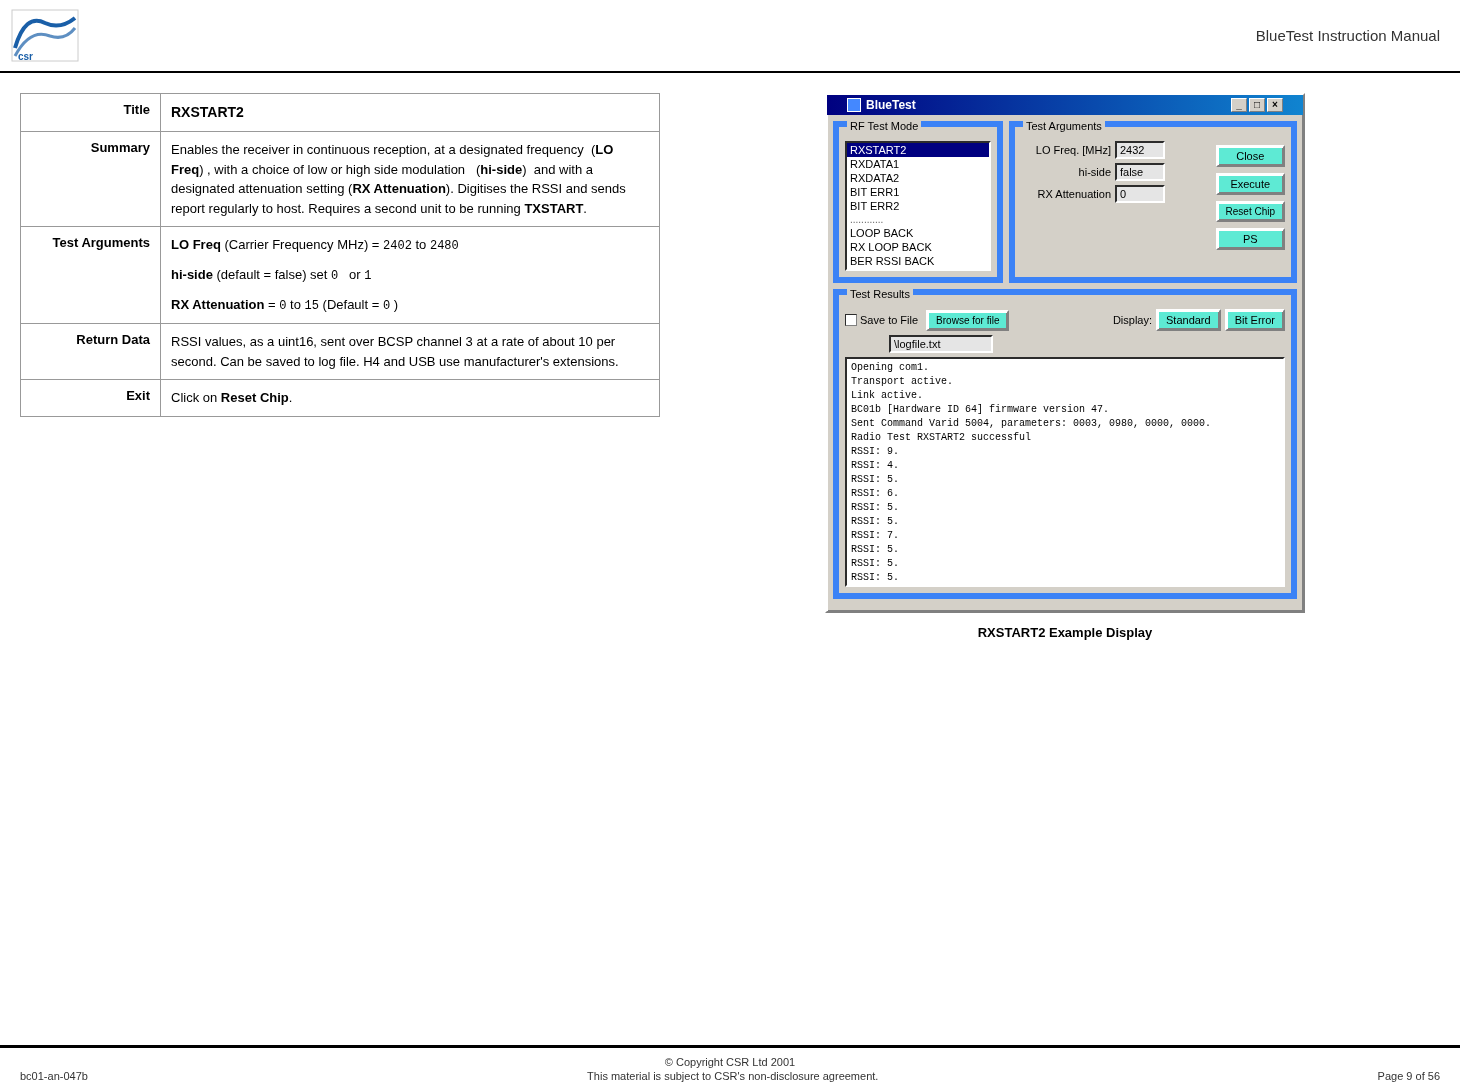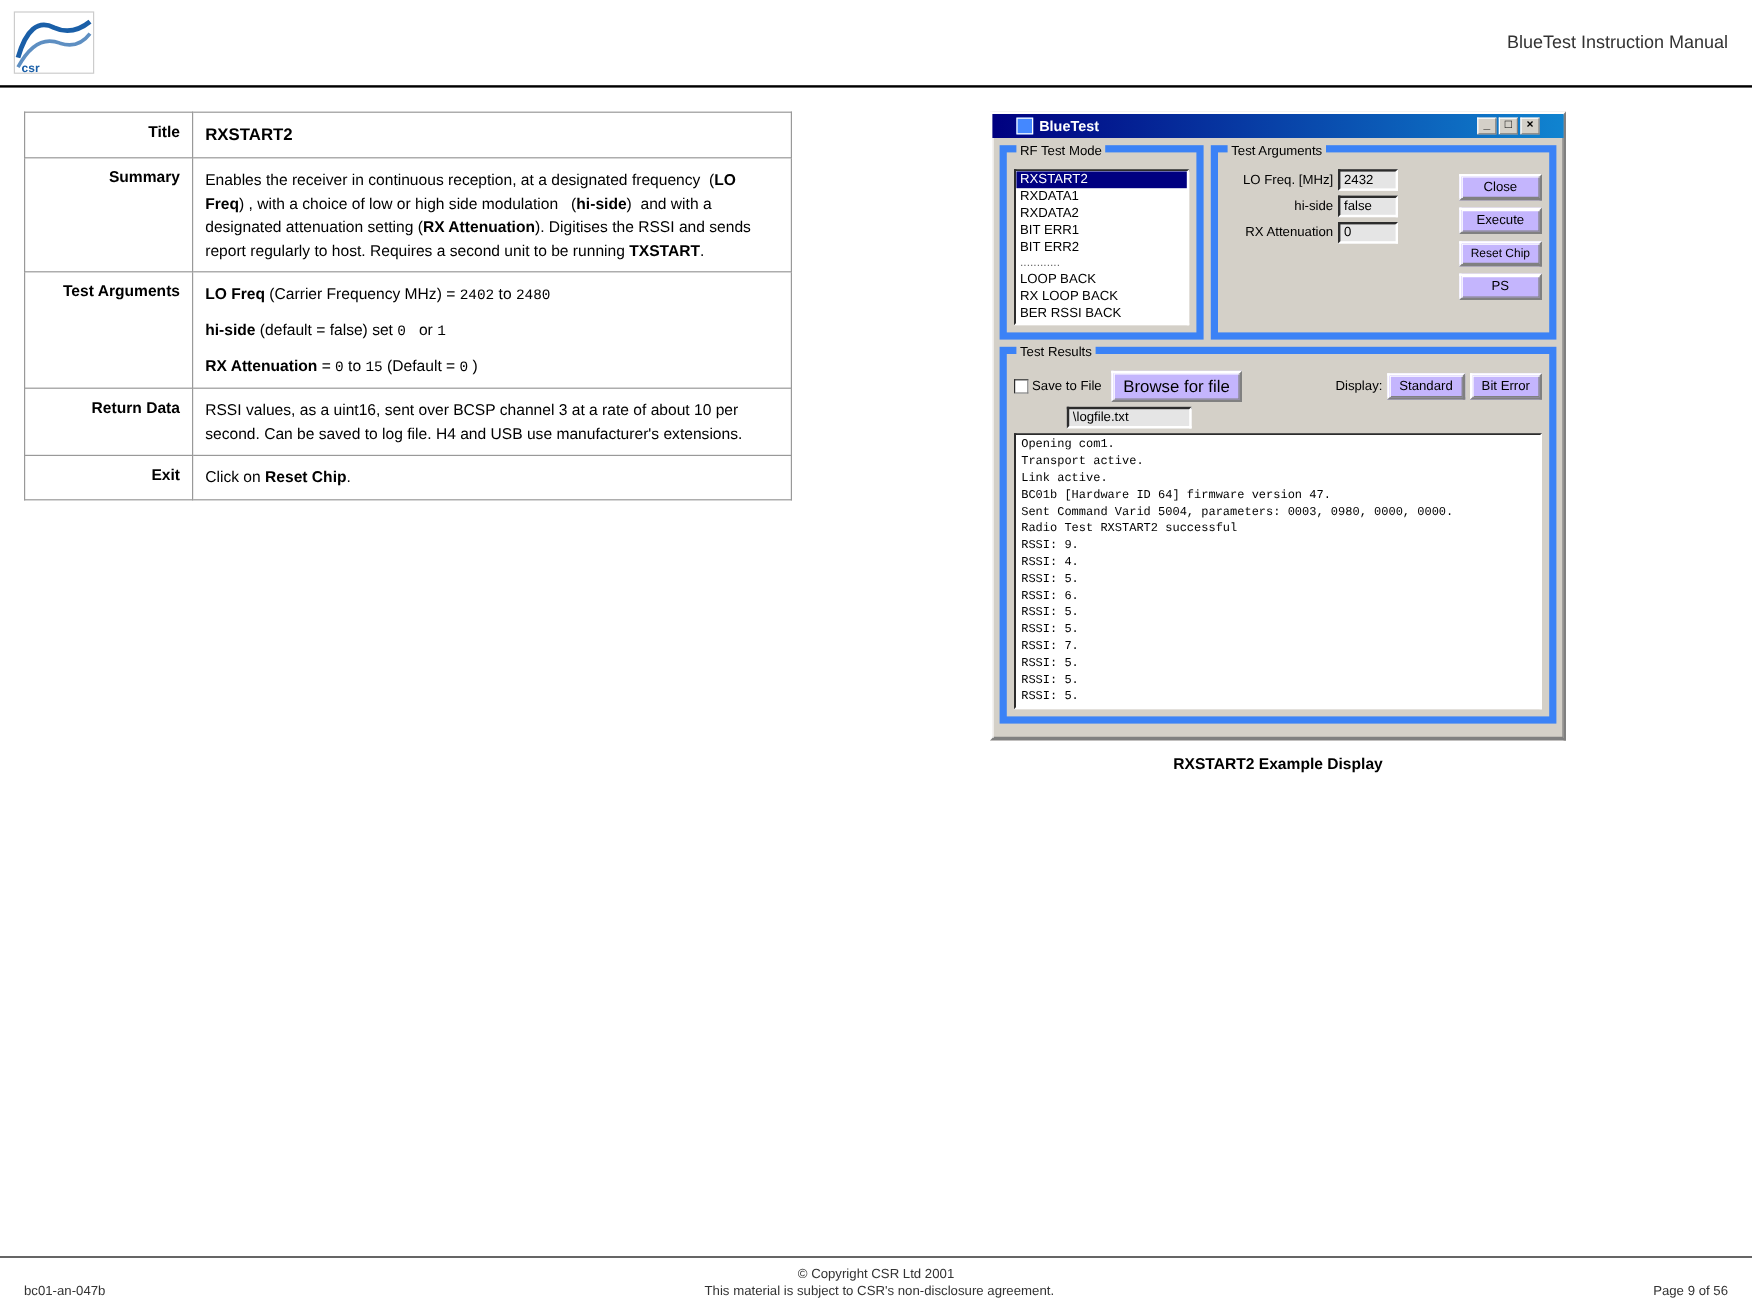--- a/index.html
+++ b/index.html
@@ -205,21 +205,21 @@
       margin-bottom: 4px;
       font-size: 11px;
     }
     .field-label {
       min-width: 90px;
       text-align: right;
     }
 
     
     .win-button {
-      background: #c4b5fd;
+      background: #5eead4;
       border: 2px solid #fff;
       border-right-color: #808080;
       border-bottom-color: #808080;
       box-shadow: inset 1px 1px #fff, inset -1px -1px #808080;
       font-size: 11px;
       font-family: 'MS Sans Serif', Arial, sans-serif;
       padding: 3px 8px;
       cursor: pointer;
       min-width: 60px;
       text-align: center;
@@ -286,21 +286,21 @@
       font-size: 13px;
       text-align: center;
     }
 
     
     .footer {
       position: absolute;
       bottom: 0;
       left: 0;
       right: 0;
-      border-top: 1px solid #000000;
+      border-top: 3px solid #000000;
       padding: 8px 20px;
       text-align: center;
       font-size: 11px;
       color: #333;
     }
     .footer-row1 { margin-bottom: 2px; }
 
     
     .csr-logo-container {
       width: 70px;
@@ -465,21 +465,21 @@
         </div>
 
         <div class="groupbox test-results-box">
           <span class="groupbox-label">Test Results</span>
 
           <div class="save-row">
             <div class="checkbox-area">
               <div class="win-checkbox"></div>
               <span>Save to File</span>
             </div>
-            <button class="win-button" style="margin-left:4px; font-size:14px;">Browse for file</button>
+            <button class="win-button" style="margin-left:4px; font-size:10px;">Browse for file</button>
             <span style="margin-left:auto; display:flex; align-items:center; gap:4px;">
               <span>Display:</span>
               <button class="win-button" style="min-width:55px;">Standard</button>
               <button class="win-button" style="min-width:55px;">Bit Error</button>
             </span>
           </div>
 
           <div style="margin-bottom:4px;">
             <input class="win-input filepath-input" type="text" style="width: 104px; margin-left: 44px;" value="\logfile.txt">
           </div>

